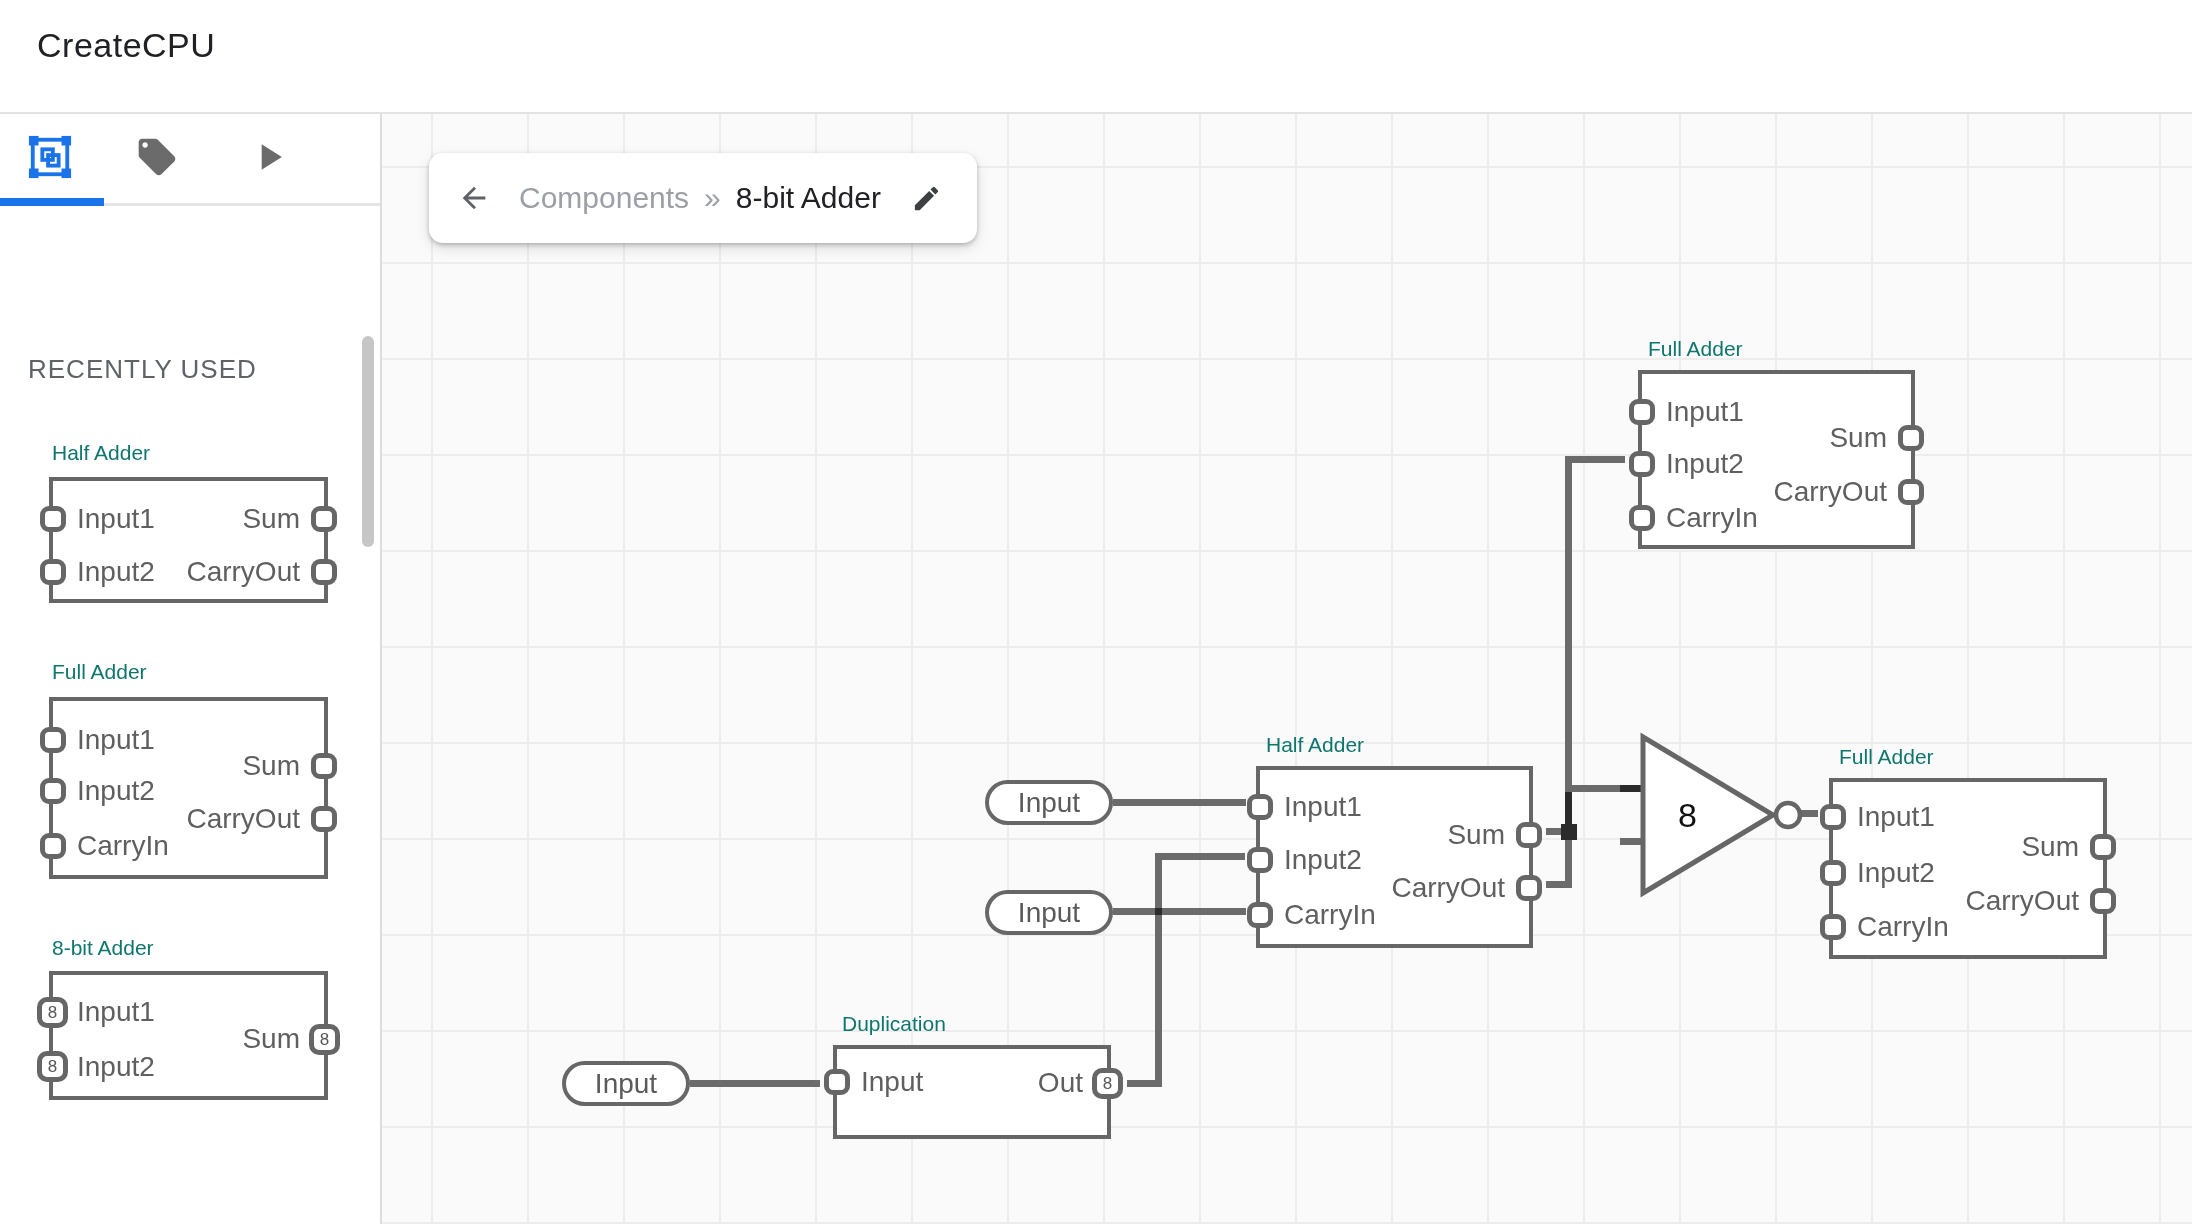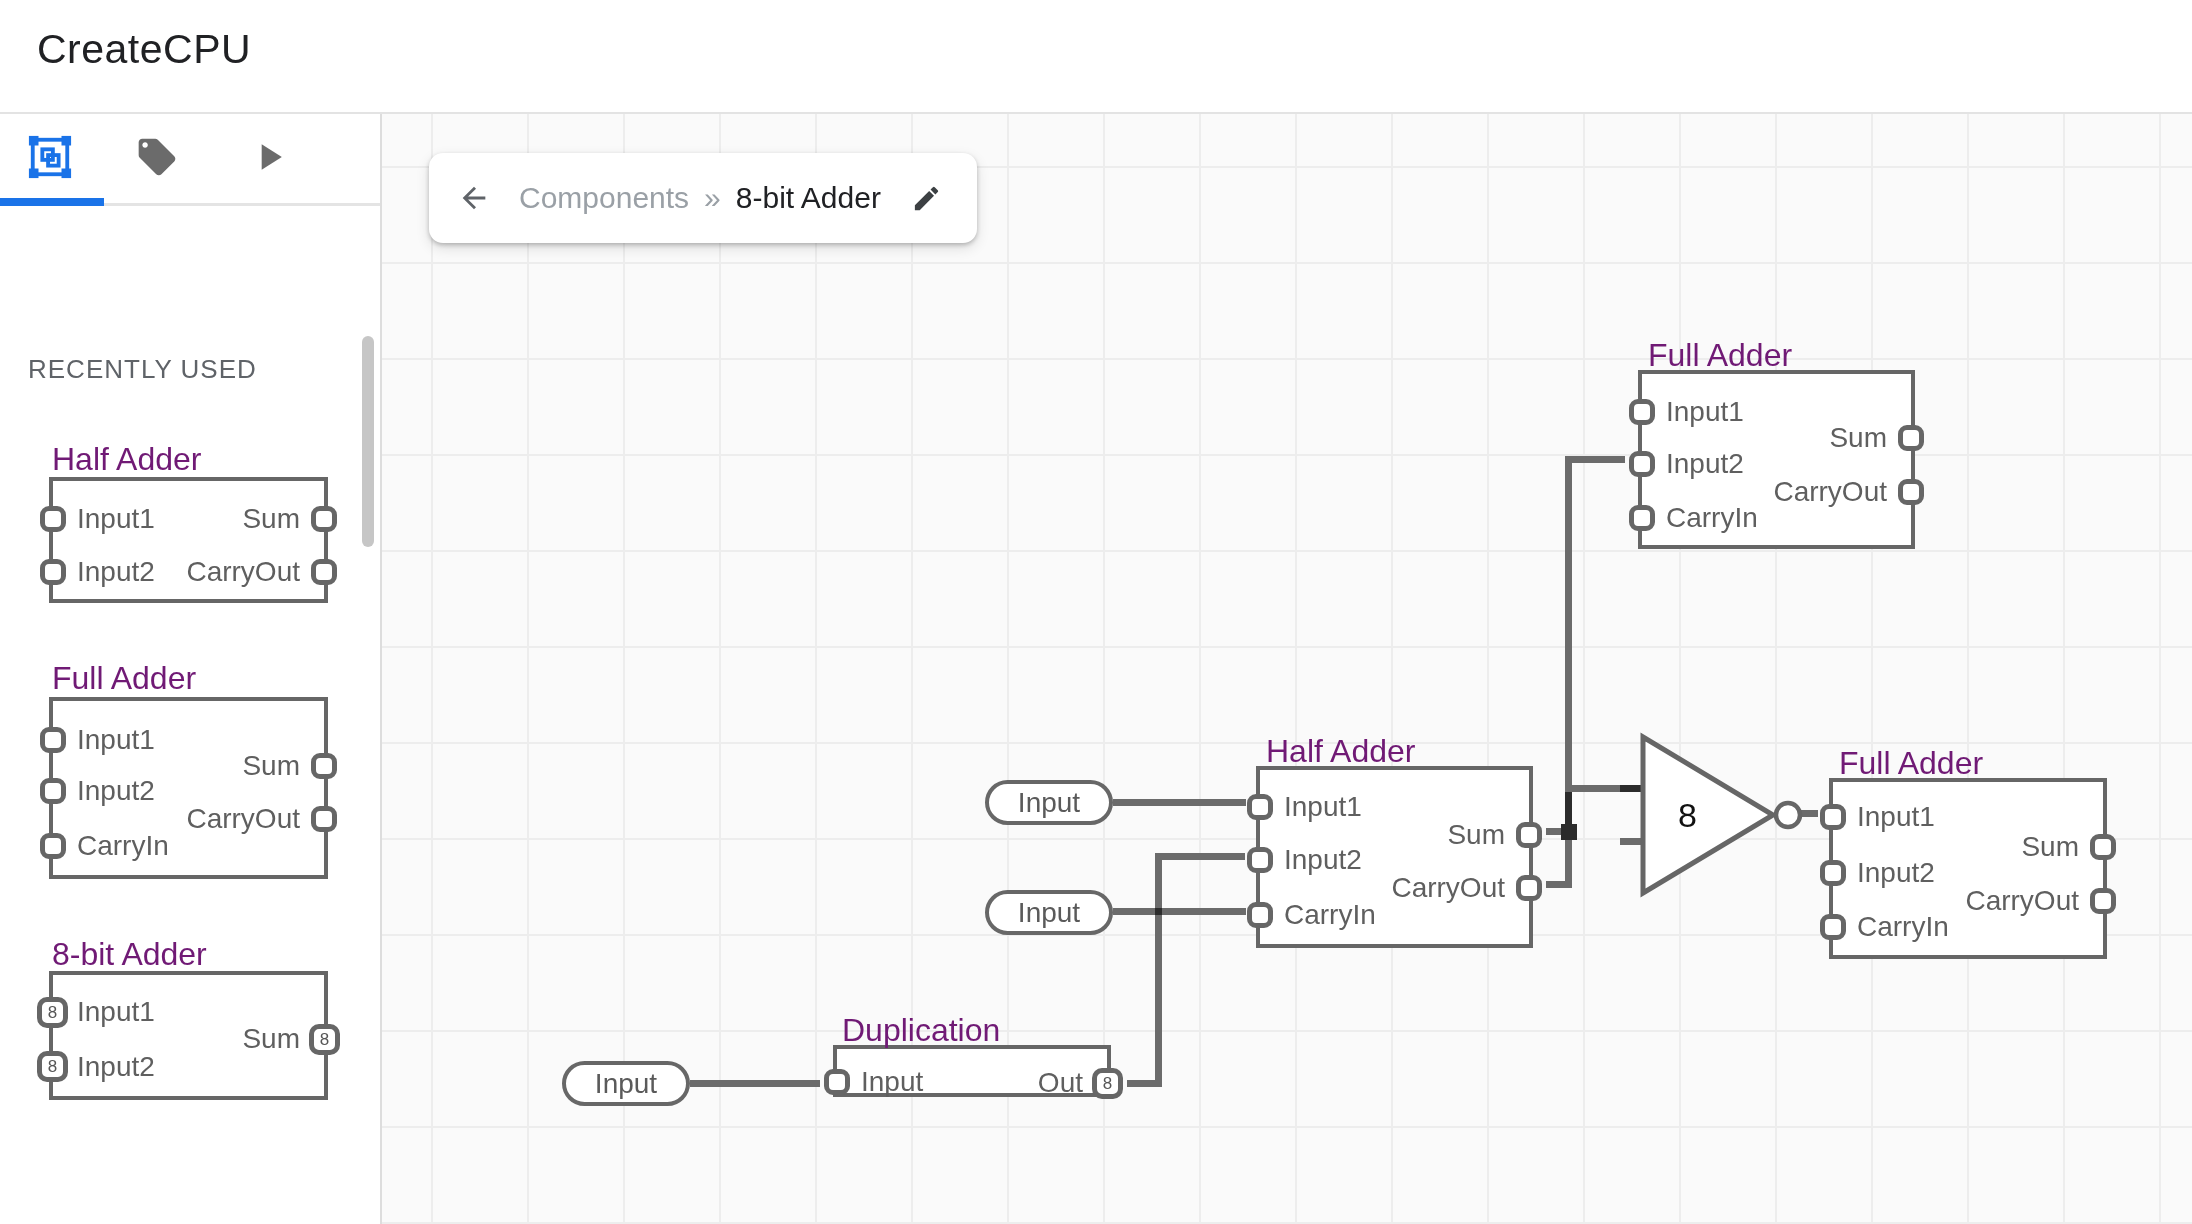--- a/index.html
+++ b/index.html
@@ -2,42 +2,42 @@
 <html><head>
 <meta charset="utf-8">
 <style>
   * { margin:0; padding:0; box-sizing:border-box; }
   html,body { width:2192px; height:1224px; }
   body { font-family:"Liberation Sans","DejaVu Sans",sans-serif; background:#fff; overflow:hidden; }
   .page { position:relative; width:2192px; height:1224px; background:#fff; overflow:hidden; }
 
   
   .header { position:absolute; left:0; top:0; width:2192px; height:114px; background:#fff; border-bottom:2px solid #e3e3e3; z-index:5; }
-  .app-title { position:absolute; left:37px; top:26px; font-size:41px; color:#202124; letter-spacing:.5px; }
+  .app-title { position:absolute; left:37px; top:26px; font-size:34px; color:#202124; letter-spacing:.5px; }
 
   
   .sidebar { position:absolute; left:0; top:114px; width:382px; height:1110px; background:#fff; border-right:2px solid #ddd; z-index:4; }
   .tabs { position:relative; width:100%; height:92px; border-bottom:3px solid #e4e4e4; }
   .tab { position:absolute; top:136px; width:46px; height:46px; display:flex; align-items:center; justify-content:center; }
   .tab.t1 { left:27px; }  .tab.t2 { left:134px; }  .tab.t3 { left:246px; }
   .tab { top:22px; }
   .tab-indicator { position:absolute; left:0; top:84px; width:104px; height:8px; background:#1a73e8; }
 
   .search-box { position:absolute; left:14px; top:114px; width:352px; height:75px; border:2px solid #8f8f8f; border-radius:10px; background:#fff; }
   .search-box svg { position:absolute; left:16px; top:18px; }
   .search-input { position:absolute; left:68px; top:4px; width:270px; height:63px; border:none; outline:none; font-size:30px; color:#5f6368; font-family:inherit; background:transparent; }
   .search-input::placeholder { color:#80868b; opacity:1; }
 
   .section-label { position:absolute; left:28px; font-size:26px; color:#5f6368; letter-spacing:1px; }
 
   .scroll-thumb { position:absolute; left:362px; top:222px; width:12px; height:211px; border-radius:6px; background:#c6c6c6; }
 
   
   .cbox { position:absolute; background:#fff; border:4px solid #666; }
-  .pv-title, .node-title { position:absolute; font-size:32px; color:#701a75; white-space:nowrap; }
+  .pv-title, .node-title { position:absolute; font-size:21px; color:#0f766e; white-space:nowrap; }
   .port { position:absolute; width:26px; height:26px; background:#fff; border:5px solid #666; border-radius:9px; }
   .port.pl { left:-13px; } .port.pr { right:-13px; }
   .bport { position:absolute; width:31px; height:31px; background:#fff; border:5px solid #666; border-radius:10px;
            display:flex; align-items:center; justify-content:center; font-size:17px; color:#555; }
   .bport.pl { left:-16px; } .bport.pr { right:-16px; }
   .plabel { position:absolute; font-size:28px; color:#5f5f5f; white-space:nowrap; transform:translateY(-50%); }
   .plabel.in { left:24px; } .plabel.out { right:24px; }
 
   
   .canvas { position:absolute; left:382px; top:114px; width:1810px; height:1110px; background:#fafafa;
@@ -226,21 +226,21 @@
       <span class="port pl" style="top:132px;"></span>
       <span class="port pr" style="top:52px;"></span>
       <span class="port pr" style="top:106px;"></span>
       <span class="plabel in" style="top:35px;">Input1</span>
       <span class="plabel in" style="top:91px;">Input2</span>
       <span class="plabel in" style="top:145px;">CarryIn</span>
       <span class="plabel out" style="top:65px;">Sum</span>
       <span class="plabel out" style="top:119px;">CarryOut</span>
     </div>
 
-    <div class="cbox" style="left:833px; top:1045px; width:278px; height:52px; z-index:3;">
+    <div class="cbox" style="left:833px; top:1045px; width:278px; height:94px; z-index:3;">
       <div class="node-title" style="top:-37px; left:5px;">Duplication</div>
       <span class="port pl" style="top:20px;"></span>
       <span class="bport pr" style="top:19px;">8</span>
       <span class="plabel in" style="top:33px;">Input</span>
       <span class="plabel out" style="top:34px;">Out</span>
     </div>
 
     <svg class="gate-svg" style="left:1638px; top:730px; z-index:3;" width="170" height="170" viewBox="0 0 170 170">
       <polygon points="5,7 5,163 135,85" fill="#fff" stroke="#666" stroke-width="5" stroke-linejoin="miter"></polygon>
       <circle cx="150" cy="85" r="12" fill="#fff" stroke="#666" stroke-width="4.5"></circle>

